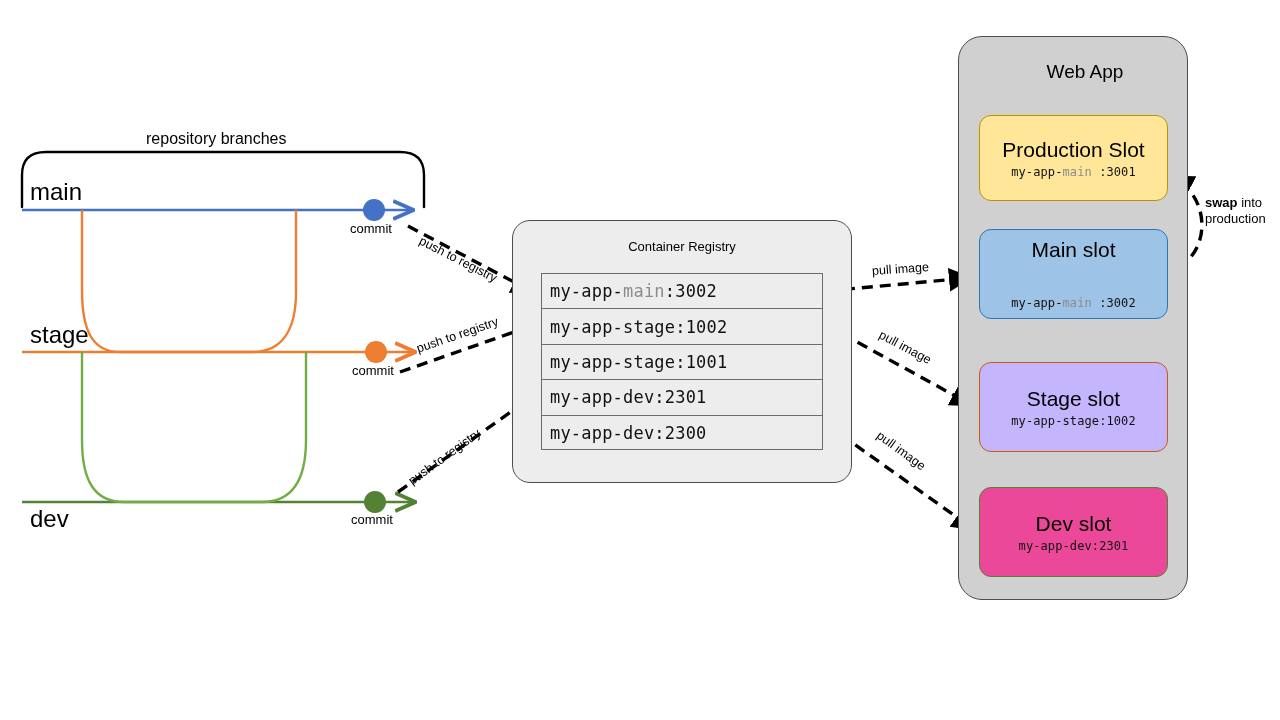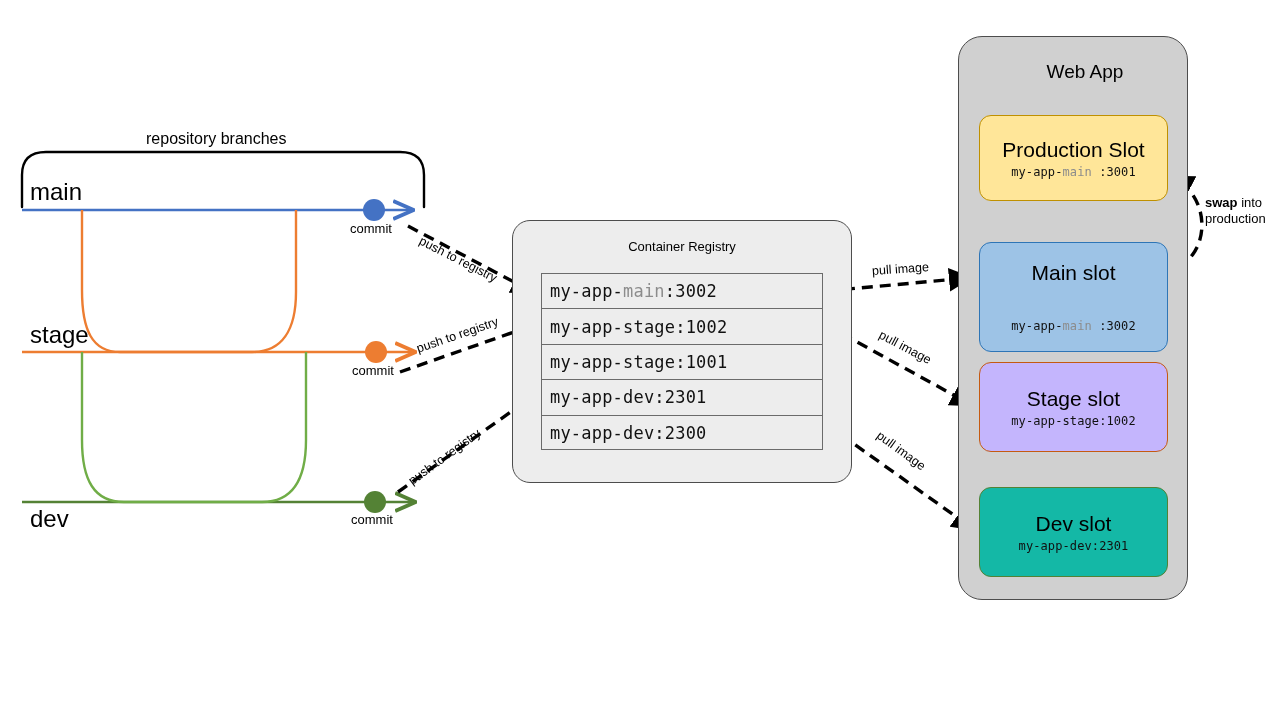--- a/index.html
+++ b/index.html
@@ -99,21 +99,21 @@
   }
   .slot .slot-sub {
     font-family: "DejaVu Sans Mono", monospace;
     font-size: 12px;
     color: #111;
     letter-spacing: 0.1px;
   }
   .slot.prod  { background:#ffe699; border-color:#bf9000; }
   .slot.mainslot { background:#9dc3e6; border-color:#2e75b6; }
   .slot.stage { background:#c4b5fd; border-color:#c55a11; }
-  .slot.dev   { background:#14b8a6; border-color:#548235; }
+  .slot.dev   { background:#ec4899; border-color:#548235; }
 
   
   .arrow-label {
     position: absolute;
     font-size: 12.5px;
     color: #000;
     white-space: nowrap;
     transform-origin: left center;
   }
   .swap-label {
@@ -227,21 +227,21 @@
 
   <div class="webapp-box" style="left:958px; top:36px; width:230px; height:564px;">
     <div class="webapp-title" style="top:24px;">Web App</div>
   </div>
 
   <div class="slot prod" style="left:979px; top:115px; width:189px; height:86px;">
     <div class="slot-title">Production Slot</div>
     <div class="slot-sub"><span>my-app-</span><span class="dim">main</span><span>  :3001</span></div>
   </div>
 
-  <div class="slot mainslot" style="left:979px; top:242px; width:189px; height:110px;gap:31px;">
+  <div class="slot mainslot" style="left:979px; top:229px; width:189px; height:90px;gap:31px;">
     <div class="slot-title">Main  slot</div>
     <div class="slot-sub"><span>my-app-</span><span class="dim">main</span><span> :3002</span></div>
   </div>
 
   <div class="slot stage" style="left:979px; top:362px; width:189px; height:90px;">
     <div class="slot-title">Stage slot</div>
     <div class="slot-sub"><span>my-app-stage:1002</span><span class="dim"></span><span></span></div>
   </div>
 
   <div class="slot dev" style="left:979px; top:487px; width:189px; height:90px;">

